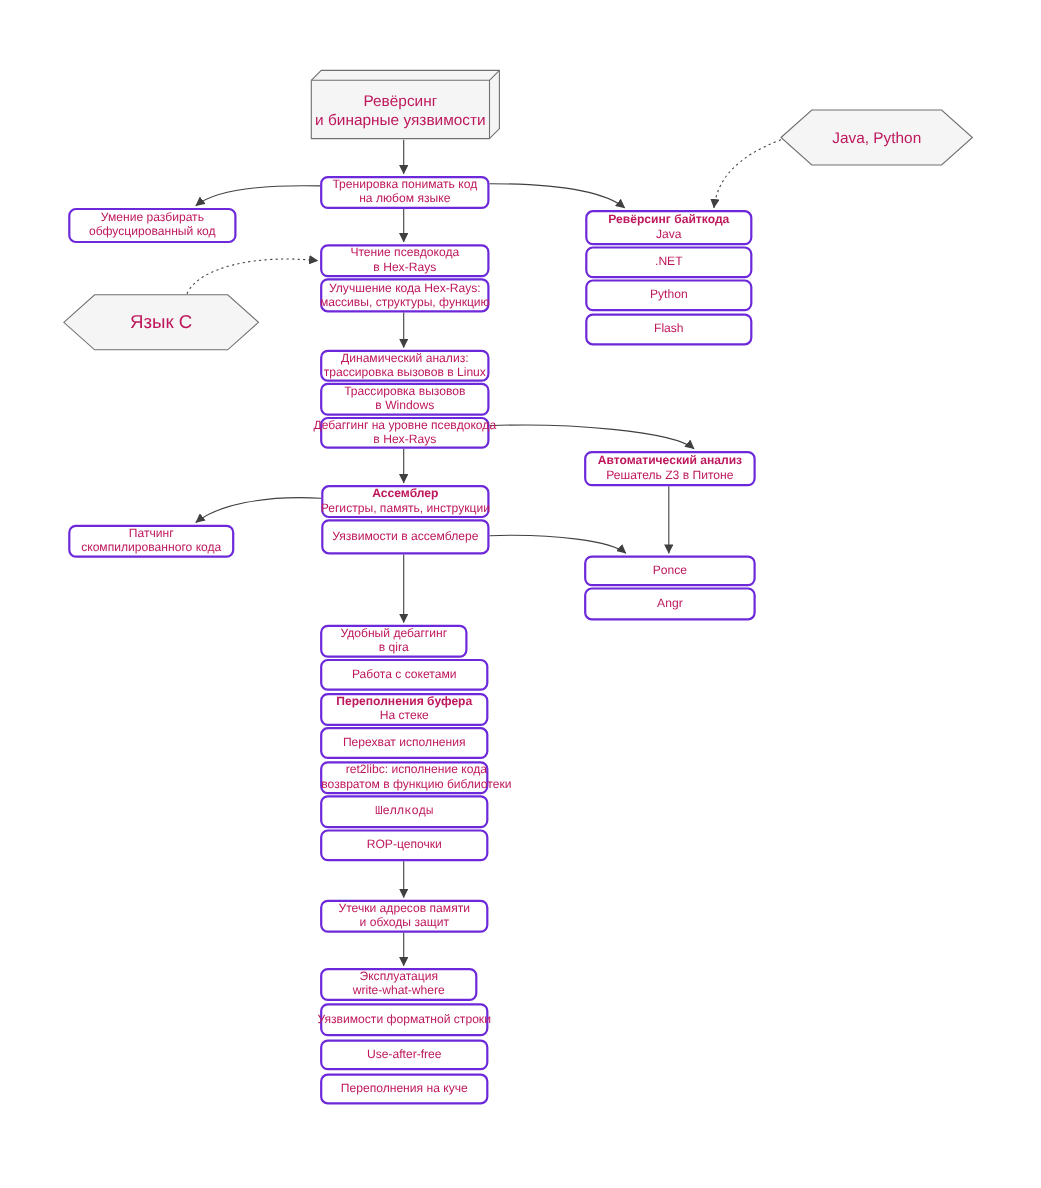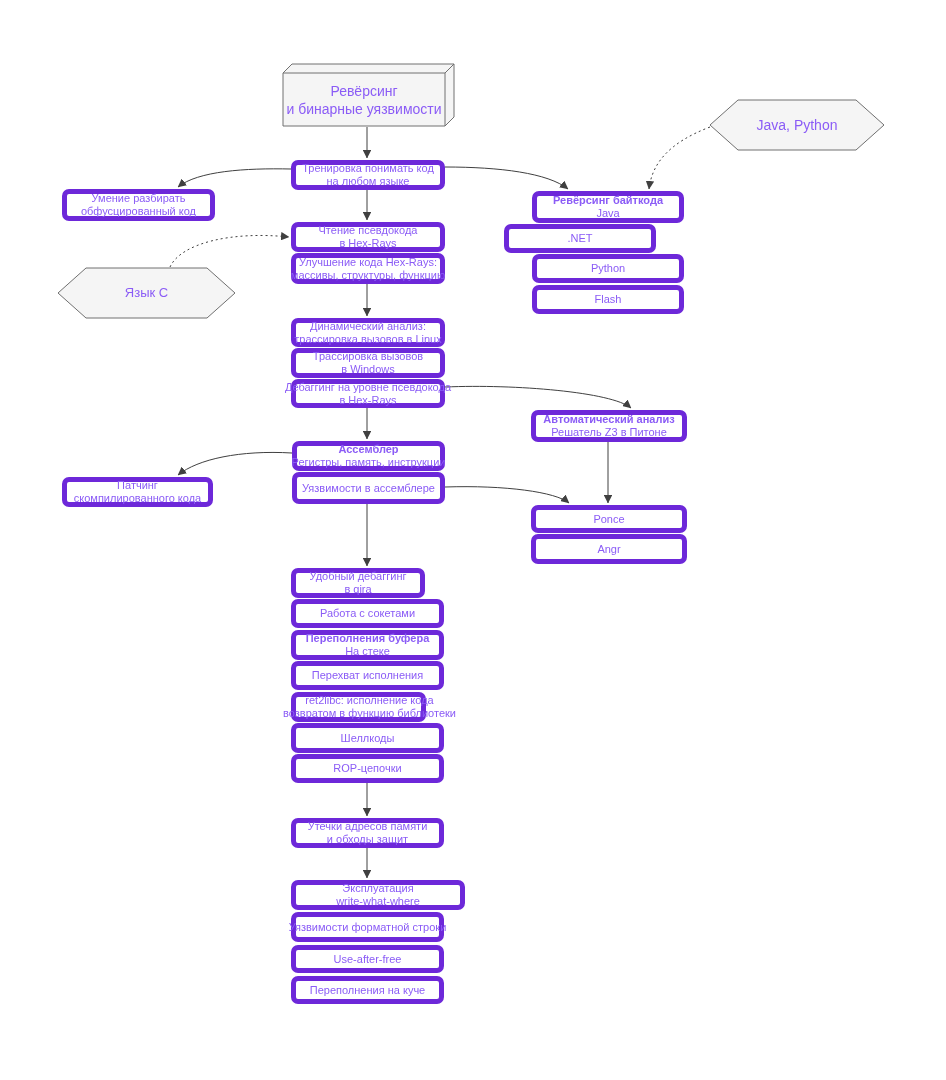--- a/index.html
+++ b/index.html
@@ -1,36 +1,36 @@
 <!DOCTYPE html>
 <html><head>
 <meta charset="utf-8">
 <style>
   html,body{margin:0;padding:0;background:#ffffff;}
   #canvas{
     position:relative;width:946px;height:1080px;background:#ffffff;
-    font-family:"Liberation Sans",sans-serif;color:#8b5cf6;overflow:hidden;
+    font-family:"Liberation Sans",sans-serif;color:#be185d;overflow:hidden;
   }
   #edges{position:absolute;left:0;top:0;width:946px;height:1080px;}
   .node{
     position:absolute;box-sizing:border-box;
     display:flex;flex-direction:column;justify-content:center;align-items:center;
-    text-align:center;background:#ffffff;border:5px solid #6d28d9;border-radius:7px;
+    text-align:center;background:#ffffff;border:2px solid #6d28d9;border-radius:7px;
     font-size:11px;line-height:13px;padding:1px 2px;
   }
   .node span{display:block;white-space:nowrap;}
   .b{font-weight:bold;}
   .shape-label{
     position:absolute;box-sizing:border-box;
     display:flex;flex-direction:column;justify-content:center;align-items:center;
     text-align:center;background:transparent;border:none;
   }
   .cube-label{font-size:14px;line-height:18px;}
   .hex-label{font-size:14px;line-height:17px;}
-  .hexc-label{font-size:13px;line-height:18px;}
+  .hexc-label{font-size:17px;line-height:18px;}
 </style>
 </head>
 <body>
 
 <div id="canvas">
 
   <svg id="edges" width="946" height="1080" viewBox="0 0 946 1080">
     <defs>
       <marker id="arr" viewBox="0 0 10 10" refX="9.5" refY="5" markerWidth="8.5" markerHeight="8.5" orient="auto-start-reverse">
         <path d="M0,0 L10,5 L0,10 Z" fill="#404040"></path>
@@ -99,21 +99,21 @@
   <div class="node" style="left:291px;top:253px;width:154px;height:31px;">
     <span>Улучшение кода Hex-Rays:</span>
     <span>массивы, структуры, функцию</span>
   </div>
 
   <div class="node" style="left:532px;top:191px;width:152px;height:32px;">
     <span class="b">Ревёрсинг байткода</span>
     <span>Java</span>
   </div>
 
-  <div class="node" style="left:504px;top:224px;width:152px;height:29px;">
+  <div class="node" style="left:532px;top:224px;width:152px;height:29px;">
     <span>.NET</span>
   </div>
 
   <div class="node" style="left:532px;top:254px;width:152px;height:29px;">
     <span>Python</span>
   </div>
 
   <div class="node" style="left:532px;top:285px;width:152px;height:29px;">
     <span>Flash</span>
   </div>
@@ -171,39 +171,39 @@
 
   <div class="node" style="left:291px;top:661px;width:153px;height:29px;">
     <span>Перехват исполнения</span>
   </div>
 
   <div class="node" style="left:291px;top:630px;width:153px;height:30px;">
     <span class="b">Переполнения буфера</span>
     <span>На стеке</span>
   </div>
 
-  <div class="node" style="left:291px;top:692px;width:135px;height:30px;padding-left:24px;">
+  <div class="node" style="left:291px;top:692px;width:153px;height:30px;padding-left:24px;">
     <span>ret2libc: исполнение кода</span>
     <span>возвратом в функцию библиотеки</span>
   </div>
 
-  <div class="node" style="left:291px;top:723px;width:153px;height:30px;">
+  <div class="node" style="left:291px;top:723px;width:153px;height:30px;font-family:Liberation Mono, monospace;">
     <span>Шеллкоды</span>
   </div>
 
   <div class="node" style="left:291px;top:754px;width:153px;height:29px;">
     <span>ROP-цепочки</span>
   </div>
 
   <div class="node" style="left:291px;top:818px;width:153px;height:30px;">
     <span>Утечки адресов памяти</span>
     <span>и обходы защит</span>
   </div>
 
-  <div class="node" style="left:291px;top:880px;width:174px;height:30px;">
+  <div class="node" style="left:291px;top:880px;width:143px;height:30px;">
     <span>Эксплуатация</span>
     <span>write-what-where</span>
   </div>
 
   <div class="node" style="left:291px;top:912px;width:153px;height:30px;">
     <span>Уязвимости форматной строки</span>
   </div>
 
   <div class="node" style="left:291px;top:945px;width:153px;height:28px;">
     <span>Use-after-free</span>

